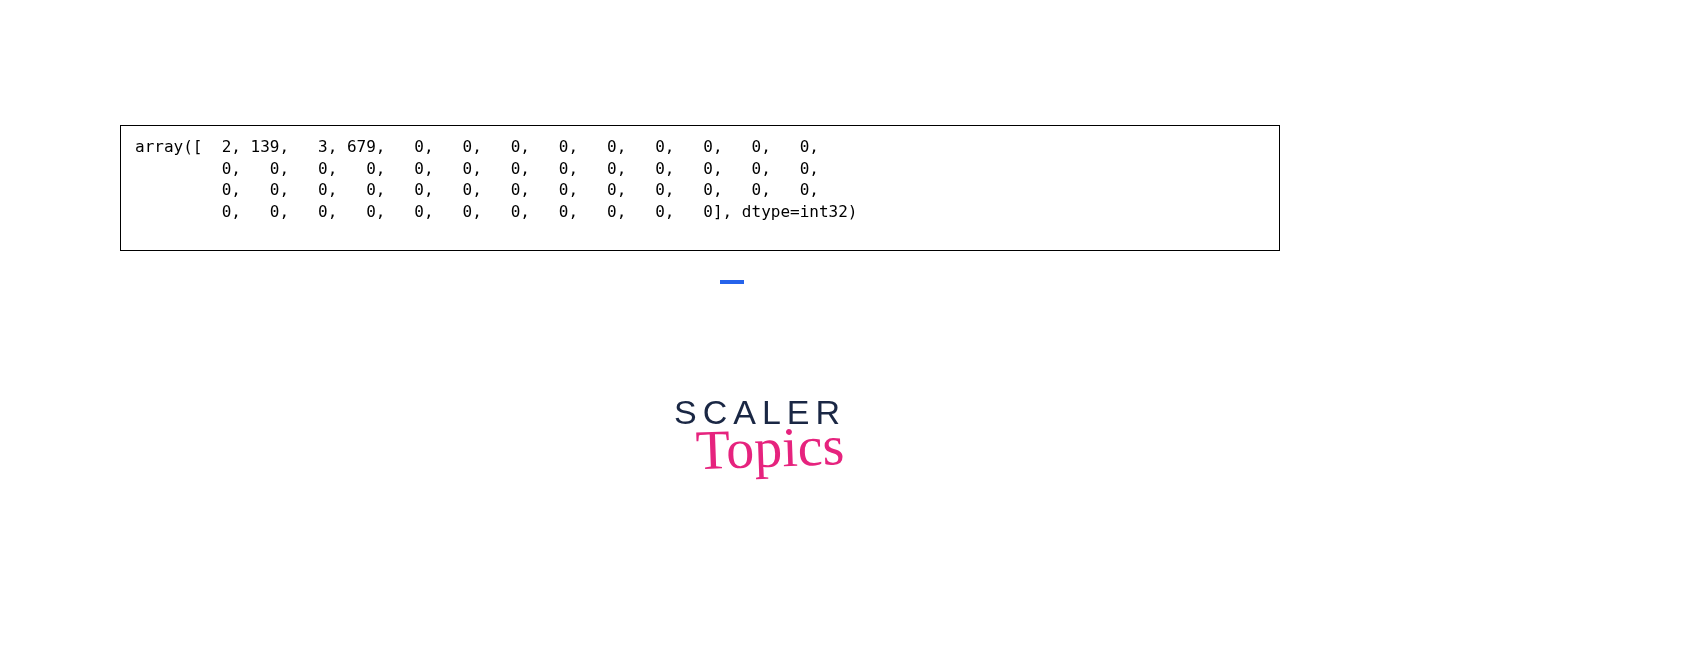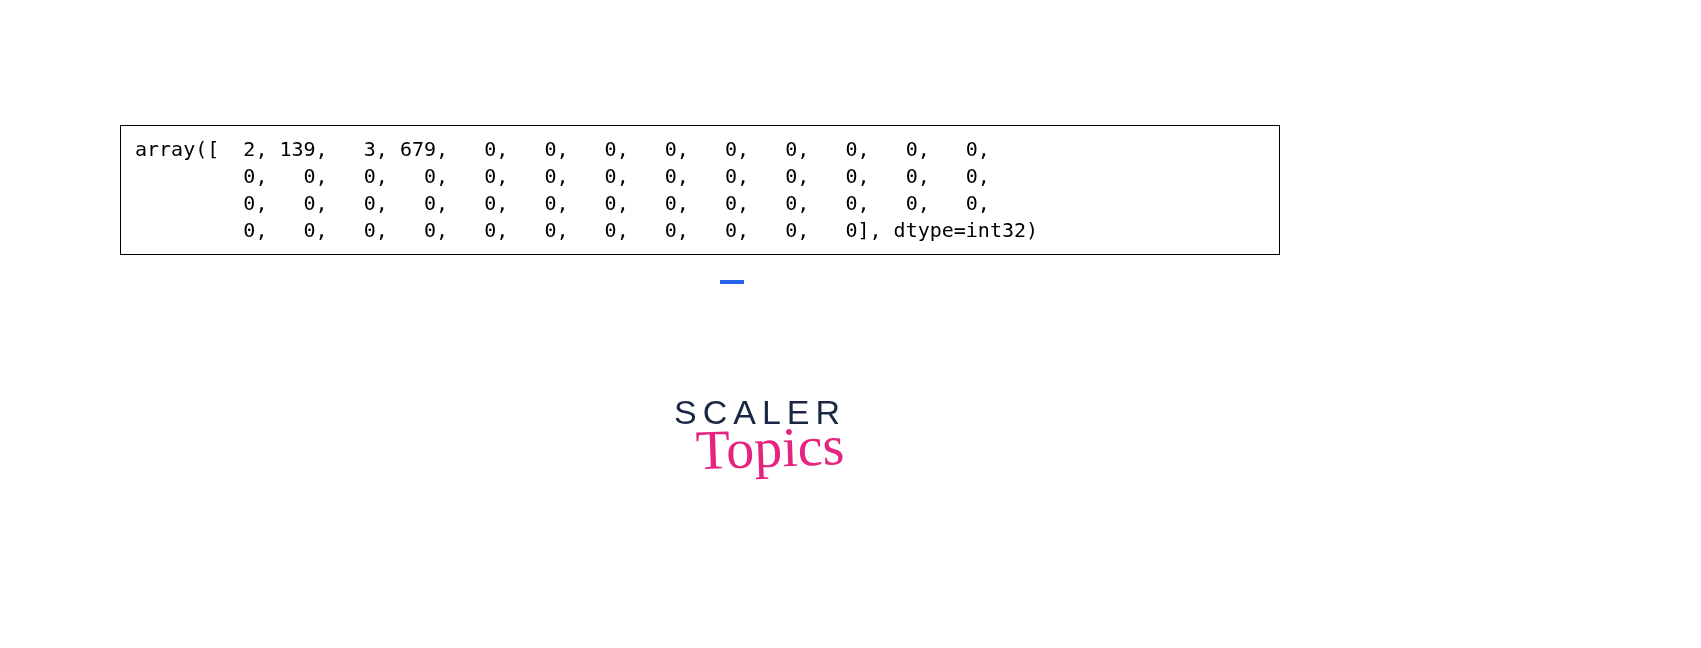--- a/index.html
+++ b/index.html
@@ -10,23 +10,23 @@
     height: 648px;
     font-family: "Menlo", "Consolas", "Monaco", monospace;
     position: relative;
   }
   .code-box {
     position: absolute;
     left: 120px;
     top: 125px;
     width: 1160px;
     border: 1px solid #000;
-    padding: 10px 14px 10px 14px;
+    padding: 10px 14px 28px 14px;
     box-sizing: border-box;
-    font-size: 20px;
+    font-size: 16px;
     line-height: 1.35;
     white-space: pre;
     color: #000;
   }
   .blue-mark {
     position: absolute;
     left: 720px;
     top: 280px;
     width: 24px;
     height: 4px;

